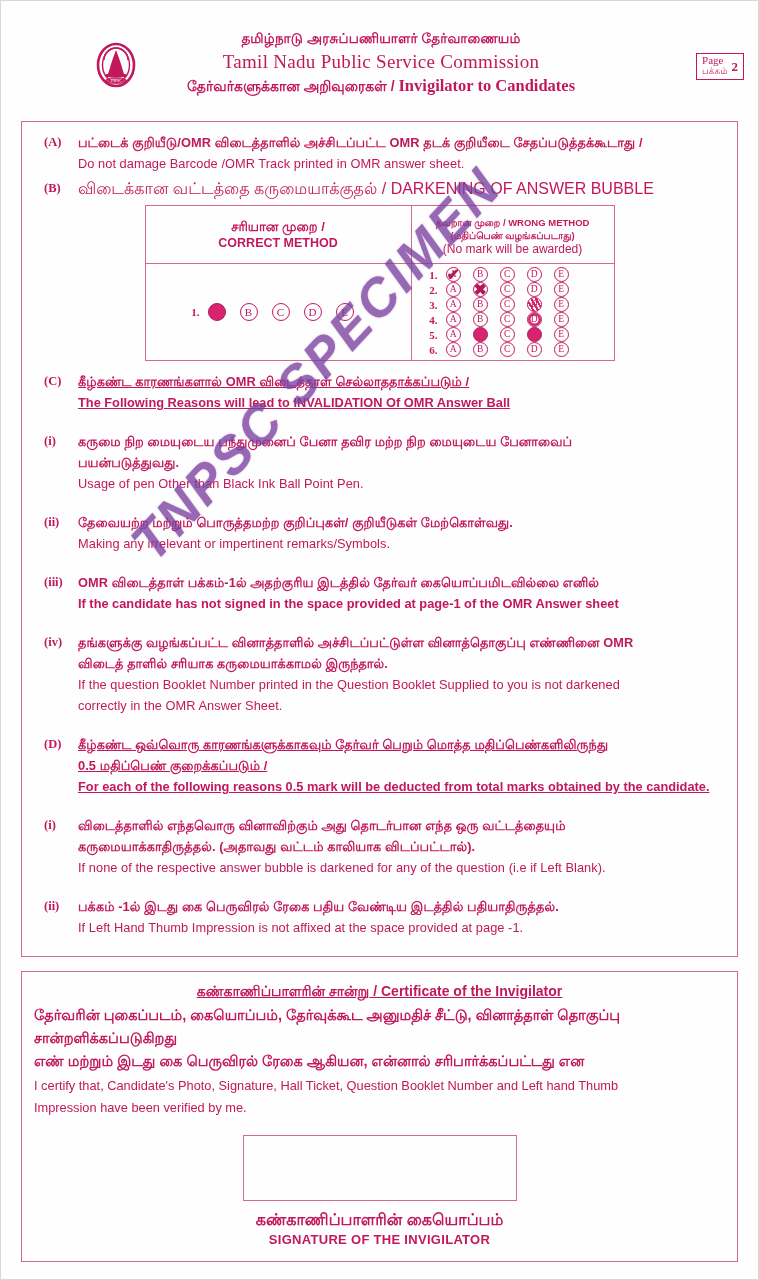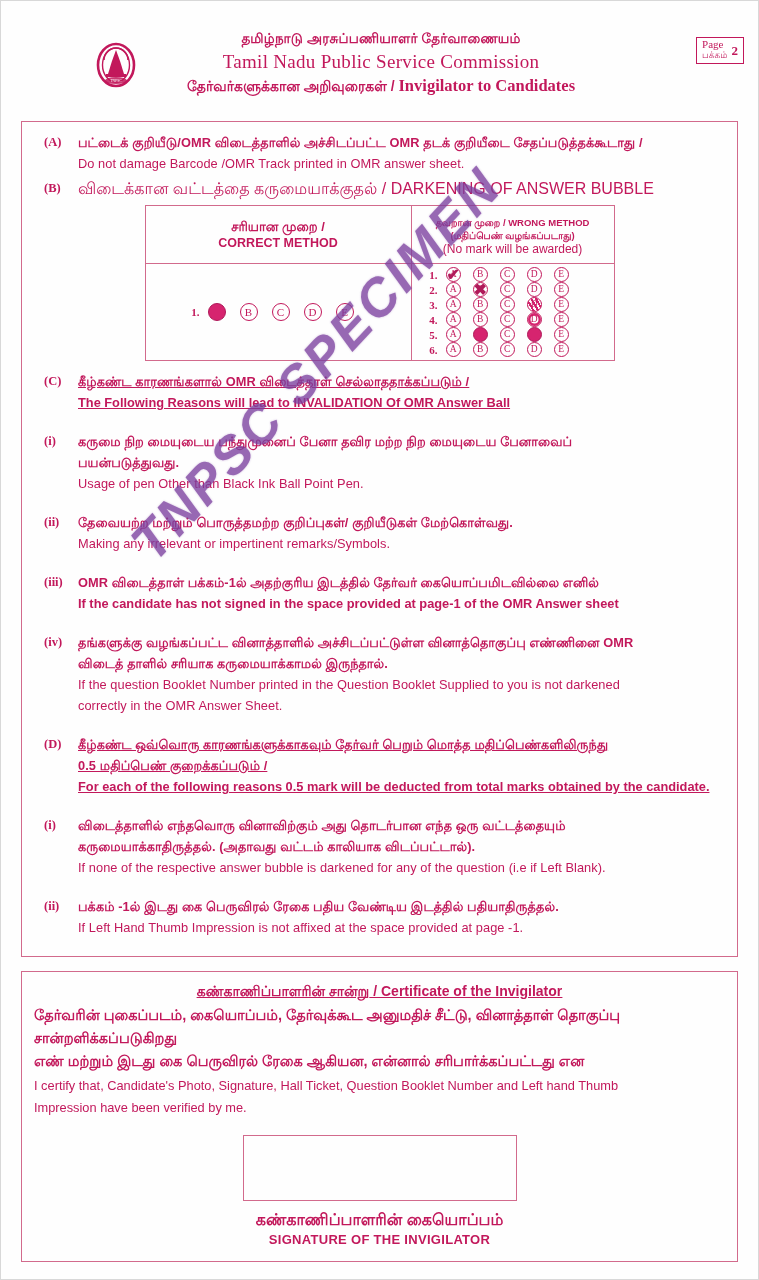--- a/index.html
+++ b/index.html
@@ -80,21 +80,21 @@
     font-weight: bold;
     line-height: 24px;
   }
   .title-sub .en {
     font-family: "Liberation Serif", serif;
     font-size: 16.5px;
   }
   .page-badge {
     position: absolute;
     right: 14px;
-    top: 8px;
+    top: 24px;
     border: 1.5px solid #c2185b;
     color: #c2185b;
     padding: 1px 5px 2px 5px;
     display: flex;
     align-items: center;
     gap: 4px;
     line-height: 1;
     background: #fff;
   }
   .page-badge .pb-stack {

